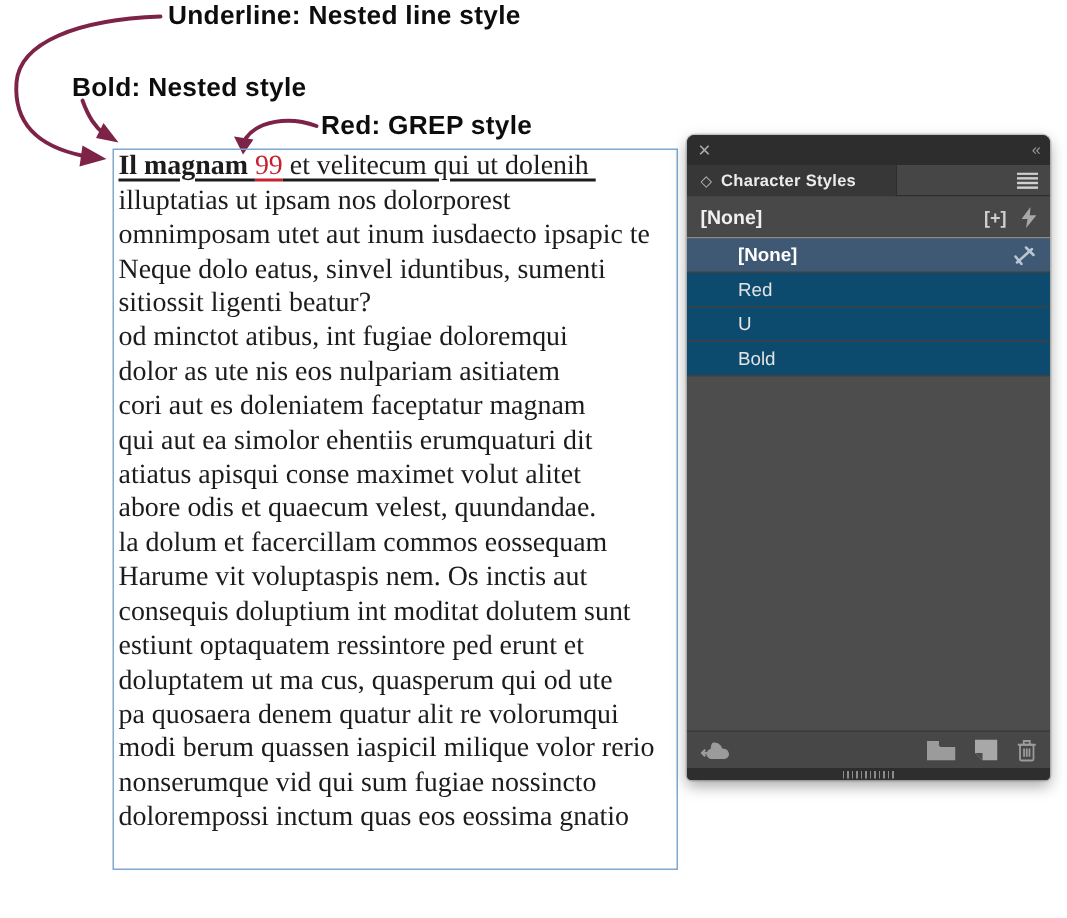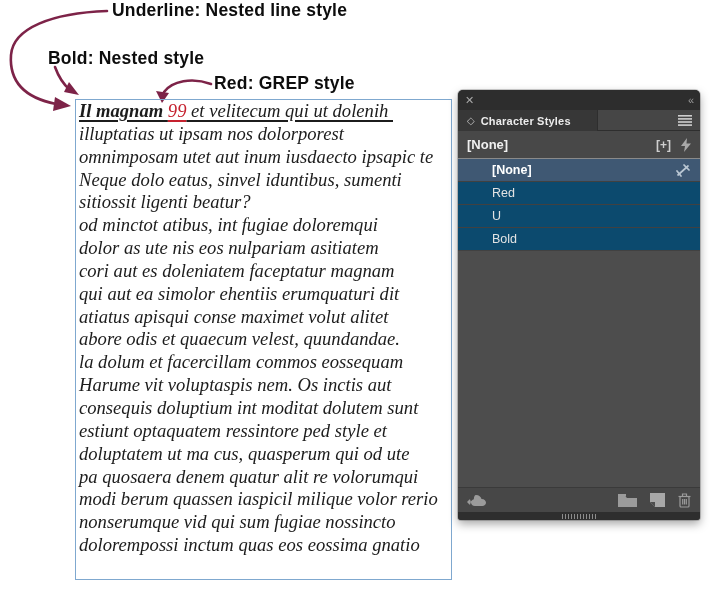--- a/index.html
+++ b/index.html
@@ -12,21 +12,21 @@
   #anno-bold{left:8px;top:48px;margin-left:40px;}
   #anno-red{left:214px;top:73px;}
   #arrow-layer{position:absolute;left:0;top:0;pointer-events:none;}
   #arrow-layer path{stroke:var(--arrow,#7d2348);stroke-width:2.6;fill:none;stroke-linecap:round;}
   #arrow-layer .head{fill:var(--arrow,#7d2348);stroke:none;}
 
   
   .text-frame{position:absolute;left:75px;top:99px;width:377px;height:481px;
       border:1px solid var(--frame-border,#7fa8cf);box-sizing:border-box;
       font-family:"Liberation Serif",serif;font-size:18.6px;line-height:22.85px;
-      color:#1c1c1c;padding:0 0 0 3px;overflow:hidden;font-style:italic;}
+      color:#1c1c1c;padding:0 0 0 3px;overflow:hidden;}
   .tline{white-space:nowrap;}
   .u{text-decoration:underline;text-decoration-thickness:1.5px;text-underline-offset:3px;}
   .seg-bold{font-weight:700;}
   .seg-red{color:var(--red-style,#c5212e);}
 
   
   .panel{position:absolute;left:458px;top:90px;width:242px;height:430px;
       border-radius:5px 5px 3px 3px;background:#4d4d4d;display:flex;flex-direction:column;
       box-shadow:0 4px 10px rgba(0,0,0,.35),0 0 0 1px rgba(0,0,0,.18);
       color:#e3e3e3;font-size:12.5px;overflow:hidden;}
@@ -85,21 +85,21 @@
     <div class="tline">sitiossit ligenti beatur?</div>
     <div class="tline">od minctot atibus, int fugiae doloremqui</div>
     <div class="tline">dolor as ute nis eos nulpariam asitiatem</div>
     <div class="tline">cori aut es doleniatem faceptatur magnam</div>
     <div class="tline">qui aut ea simolor ehentiis erumquaturi dit</div>
     <div class="tline">atiatus apisqui conse maximet volut alitet</div>
     <div class="tline">abore odis et quaecum velest, quundandae.</div>
     <div class="tline">la dolum et facercillam commos eossequam</div>
     <div class="tline">Harume vit voluptaspis nem. Os inctis aut</div>
     <div class="tline">consequis doluptium int moditat dolutem sunt</div>
-    <div class="tline">estiunt optaquatem ressintore ped style et</div>
+    <div class="tline">estiunt optaquatem ressintore ped erunt et</div>
     <div class="tline">doluptatem ut ma cus, quasperum qui od ute</div>
     <div class="tline">pa quosaera denem quatur alit re volorumqui</div>
     <div class="tline">modi berum quassen iaspicil milique volor rerio</div>
     <div class="tline">nonserumque vid qui sum fugiae nossincto</div>
     <div class="tline">dolorempossi inctum quas eos eossima gnatio</div>
   </div>
 
   <div class="panel">
 
     <div class="titlebar">

